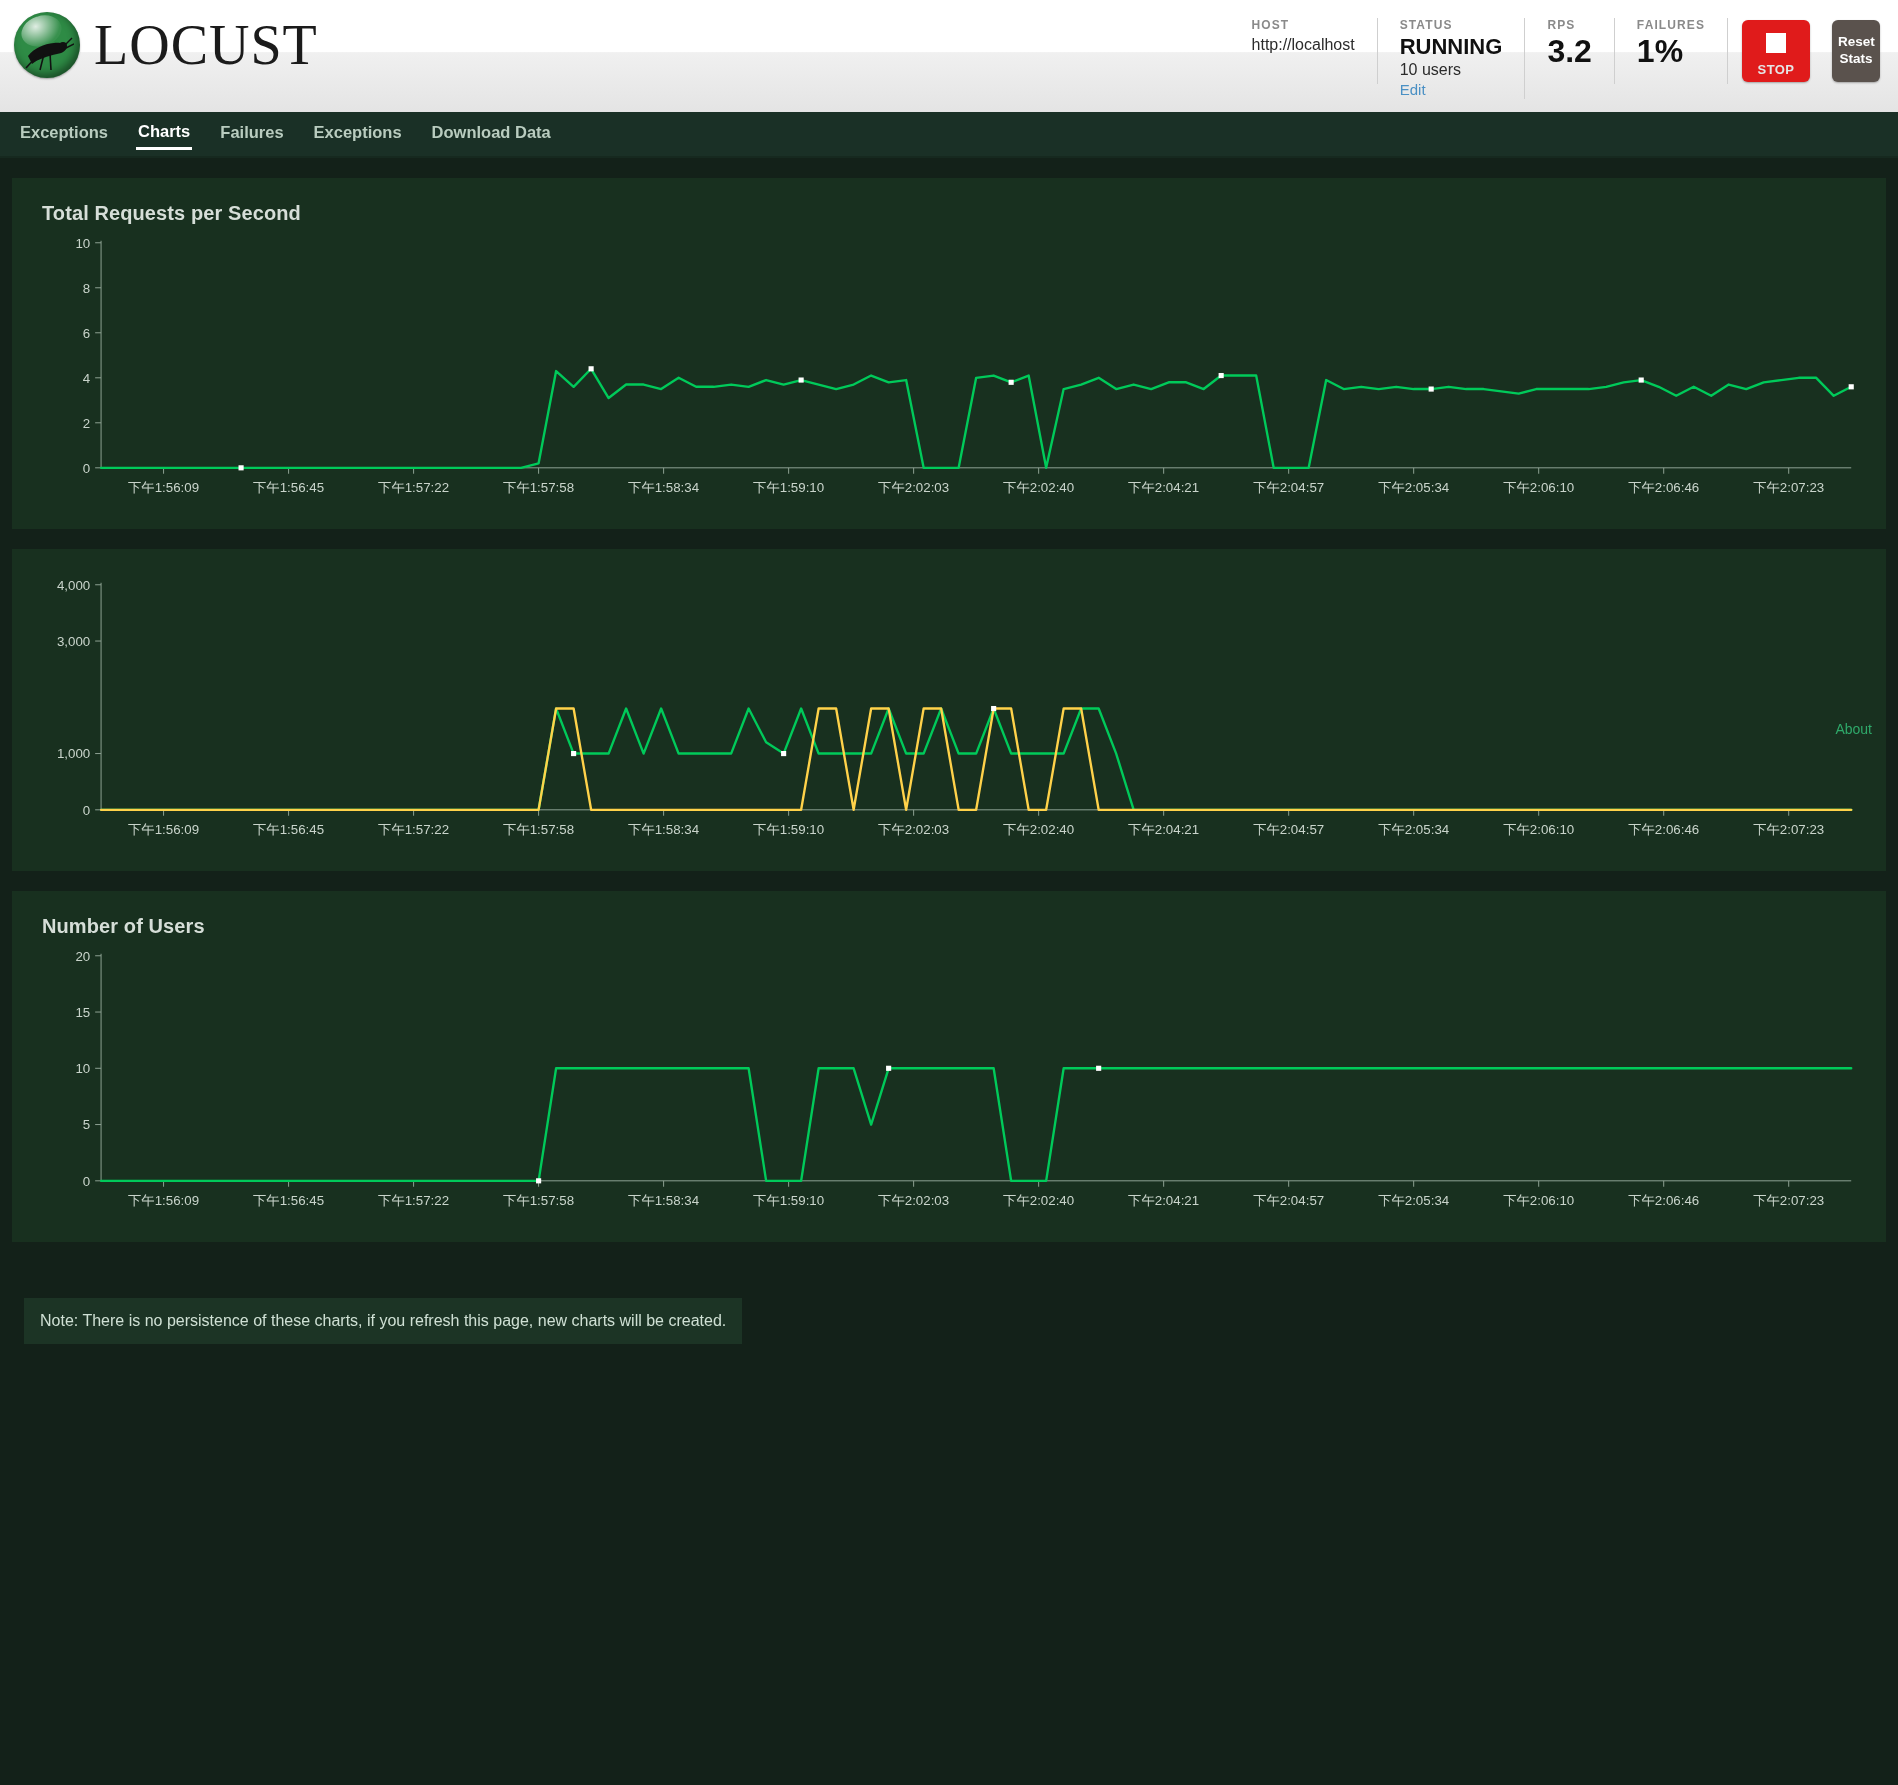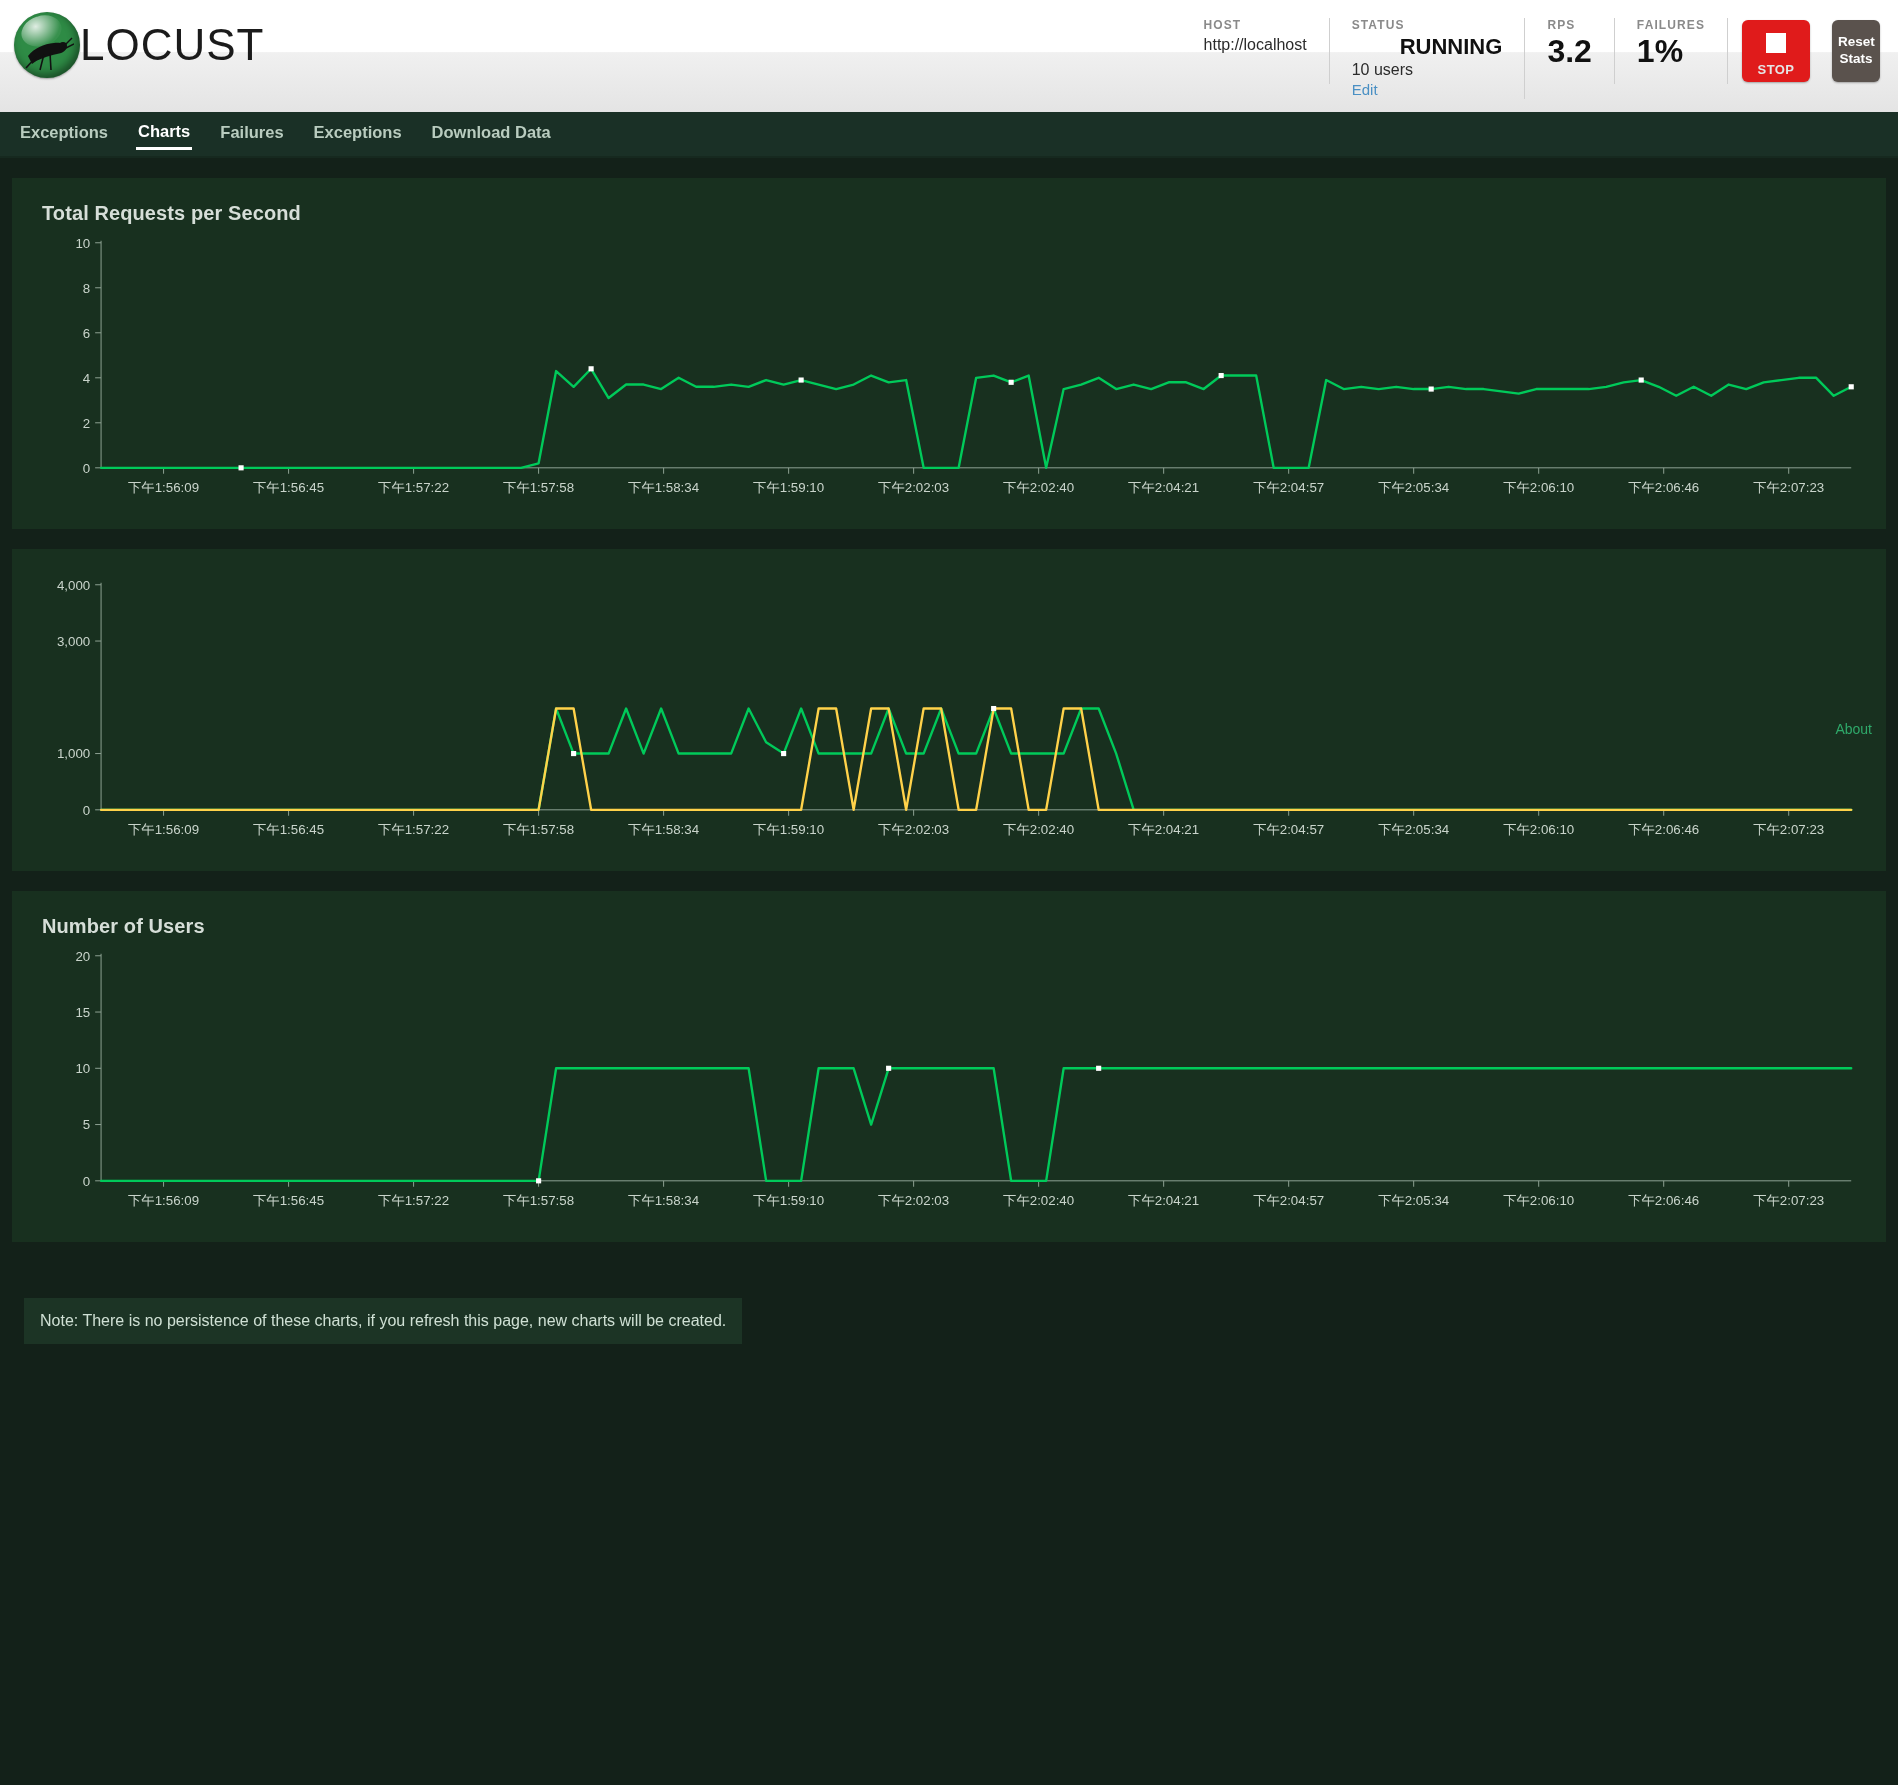--- a/index.html
+++ b/index.html
@@ -40,25 +40,26 @@
     width:62%; height:46%;
     background: radial-gradient(ellipse at 40% 30%, rgba(255,255,255,0.85), rgba(255,255,255,0.05) 70%);
     border-radius: 50%;
     transform: rotate(-18deg);
   }
   .locust-bug {
     position:absolute; left:6px; top:14px;
     width: 54px; height: 46px;
   }
   .logo-text {
-    font-size: 44px;
+    font-size: 56px;
     letter-spacing: 1px;
     color: #1b1b1b;
     font-weight: 300;
-    font-family: Liberation Sans, sans-serif;
+    margin-left: 14px;
+    font-family: Liberation Serif, serif;
     line-height: 66px;
   }
 
   .stats-cluster {
     margin-left: auto;
     display: flex;
     align-items: flex-start;
     padding-top: 18px;
     padding-right: 18px;
     height: 94px;
@@ -74,21 +75,20 @@
     letter-spacing: 1.1px;
     color: #8a8a8a;
     font-weight: bold;
     margin-bottom: 3px;
   }
   .stat-value-big {
     font-size: 22px;
     font-weight: bold;
     color: #111;
     line-height: 1.12;
-    margin-left: 48px;
   }
   .stat-value-num {
     font-size: 32px;
     font-weight: bold;
     color: #111;
     line-height: 1.0;
     margin-top: 2px;
   }
   .stat-value-plain {
     font-size: 16px;

